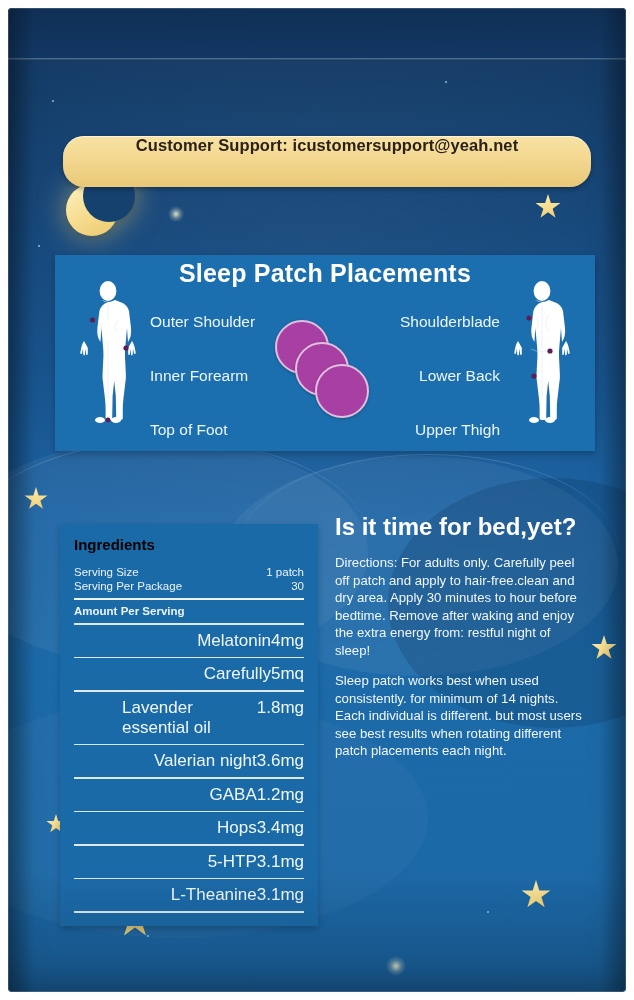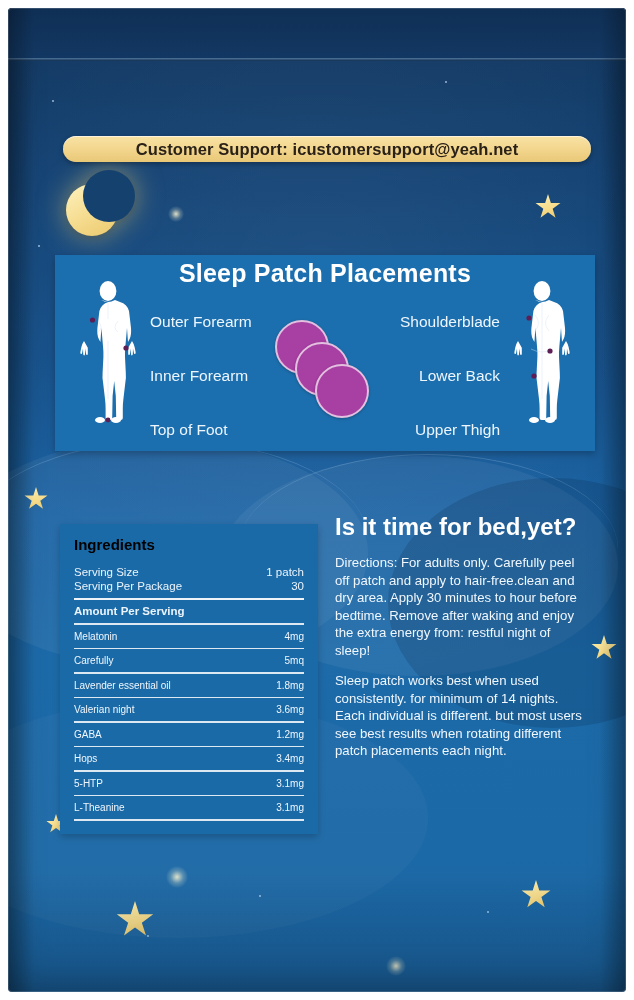--- a/index.html
+++ b/index.html
@@ -81,25 +81,25 @@
   .twinkle {
     position:absolute; border-radius:50%;
     background:radial-gradient(circle, rgba(255,248,210,.85) 0%, rgba(255,248,210,.25) 40%, rgba(255,248,210,0) 72%);
   }
   .dot {
     position:absolute; border-radius:50%; background:rgba(200,225,250,.75);
   }
 
   
   .support-pill {
-    position:absolute; left:55px; top:128px; width:528px; height:26px;
+    position:absolute; left:55px; top:128px; width:528px; height:51px;
     border-radius:21px;
     background:linear-gradient(180deg,#f8e2a4 0%,#f3d78f 48%,#e9c877 100%);
     box-shadow:0 2px 5px rgba(0,0,0,.30), inset 0 1px 0 rgba(255,255,255,.6);
-    display:flex; align-items:center; justify-content:center;
+    display:flex; align-items:flex-start; justify-content:center;
   }
   .support-pill span {
     font-size:16.5px; font-weight:bold; color:#2a2118; letter-spacing:.1px;
     white-space:nowrap;
   }
 
   
   .placements {
     position:absolute; left:47px; top:247px; width:540px; height:196px;
     background:#1c6fae;
@@ -138,22 +138,22 @@
   }
   .ing-title { font-size:15px; font-weight:bold; color:#000000; margin-bottom:12px; }
   .ing-line {
     display:flex; justify-content:space-between; align-items:baseline;
     font-size:11.5px; color:#eaf4fc; padding:1px 0;
   }
   .ing-line .v { font-size:11.5px; color:#eaf4fc; }
   .ing-rule { height:2px; background:#ffffff; opacity:.92; margin:5px 0 3px 0; }
   .ing-rule.thin { height:1.5px; opacity:.85; margin:3px 0; }
   .ing-sub { font-size:11.5px; color:#eaf4fc; padding:2px 0 3px 0;font-weight:bold; }
-  .ing-row { display:flex; justify-content:space-between; align-items:baseline;
-             font-size:10px; color:#eff7fd; padding:3px 0 3px 0; }
+  .ing-row { display:flex; justify-content:flex-end; align-items:baseline;
+             font-size:17px; color:#eff7fd; padding:3px 0 3px 0;margin-left:48px; }
   .ing-row .amt { font-weight:normal; }
 
   
   .directions { position:absolute; left:327px; top:505px; width:252px; }
   .dir-title { font-size:24px; font-weight:bold; color:#ffffff; margin-bottom:9px; letter-spacing:0px; }
   .dir-p { font-size:13.2px; line-height:1.33; color:#f0f7fd; margin-bottom:13px;margin-top:13px; }
 </style>
 </head>
 <body>
 
@@ -235,21 +235,21 @@
         </g>
         <g fill="#5c1e55">
           <circle cx="24" cy="39" r="2.6"></circle>
           <circle cx="45" cy="72" r="2.6"></circle>
           <circle cx="29" cy="97" r="2.6"></circle>
         </g>
       </svg>
 
       <div class="labels">
         <div class="label-col l">
-          <div>Outer Forearm</div>
+          <div>Outer Shoulder</div>
           <div>Inner Forearm</div>
           <div>Top of Foot</div>
         </div>
         <div class="label-col r">
           <div>Shoulderblade</div>
           <div>Lower Back</div>
           <div>Upper Thigh</div>
         </div>
       </div>
     </div>

